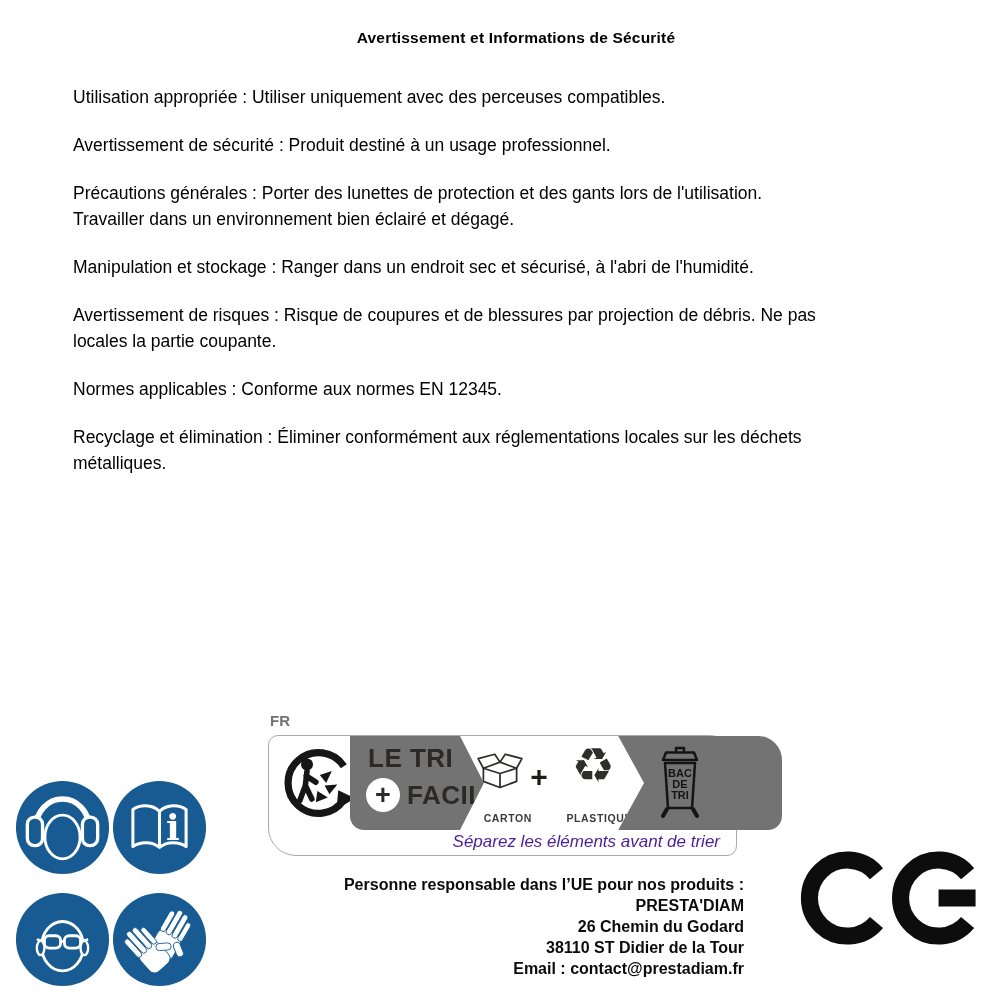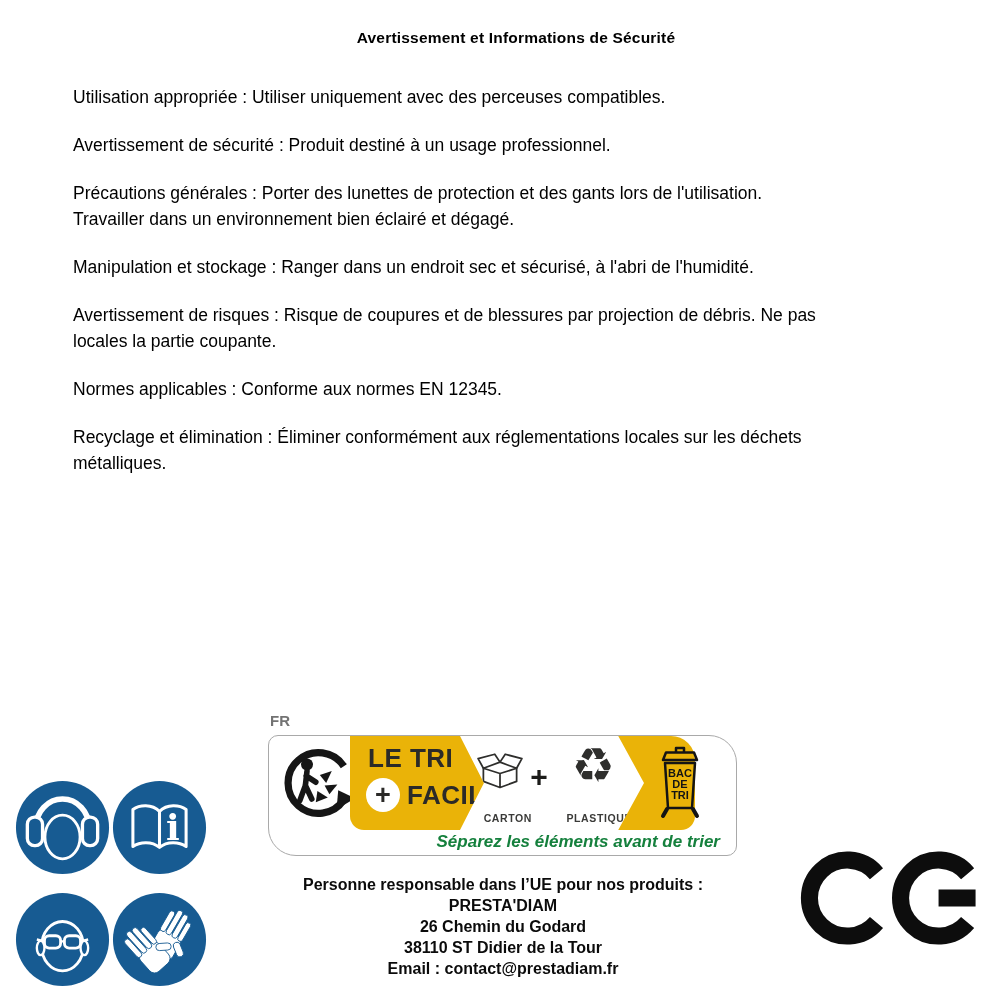--- a/index.html
+++ b/index.html
@@ -44,22 +44,22 @@
   .infotri {
     position: absolute; left: 268px; top: 735px;
     width: 469px; height: 121px;
     background: #fff;
     border: 1.5px solid #a9a9a9;
     border-radius: 10px 28px 10px 28px;
   }
   .triman { position: absolute; left: 10px; top: 7px; width: 80px; height: 80px; }
   .band {
     position: absolute; left: 81px; top: 0px;
-    width: 345px; height: 94px;
-    background: #eab308;
+    width: 432px; height: 94px;
+    background: #737373;
     border-radius: 0 24px 14px 14px;
   }
   .letri {
     position: absolute; left: 18px; top: 7px;
     font-size: 26px; font-weight: bold; color: #2B2A28; letter-spacing: 0.5px;
   }
   .plus-badge {
     position: absolute; left: 16px; top: 42px;
     width: 34px; height: 34px; border-radius: 50%;
     background: #fff; color: #2B2A28;
@@ -89,27 +89,27 @@
     font-size: 30px; font-weight: bold; color: #1c1c1a; text-align: center;
   }
   .recycle-glyph {
     position: absolute; left: 104px; top: 2px; width: 58px;
     font-size: 48px; line-height: 54px; color: #2e2e2c; text-align: center;
     font-family: "DejaVu Sans", sans-serif;
   }
   .bin-svg { position: absolute; left: 306px; top: 8px; width: 48px; height: 78px; }
   .tagline {
     position: absolute; right: 16px; top: 96px;
-    font-size: 17px; font-weight: bold; font-style: italic; color: #15803d;
+    font-size: 17px; font-weight: normal; font-style: italic; color: #4c1d95;
     white-space: nowrap;
   }
 
   .responsible {
     position: absolute; left: 262px; top: 874px; width: 482px;
-    text-align: center;
+    text-align: right;
     font-size: 16px; font-weight: bold; line-height: 21px; color: #0b0b0b;
   }
   .ce-mark { position: absolute; left: 798px; top: 843px; width: 190px; height: 112px; }
 </style>
 </head>
 <body>
 
 <div class="page">
 
   <div class="doc-title">Avertissement et Informations de Sécurité</div>

